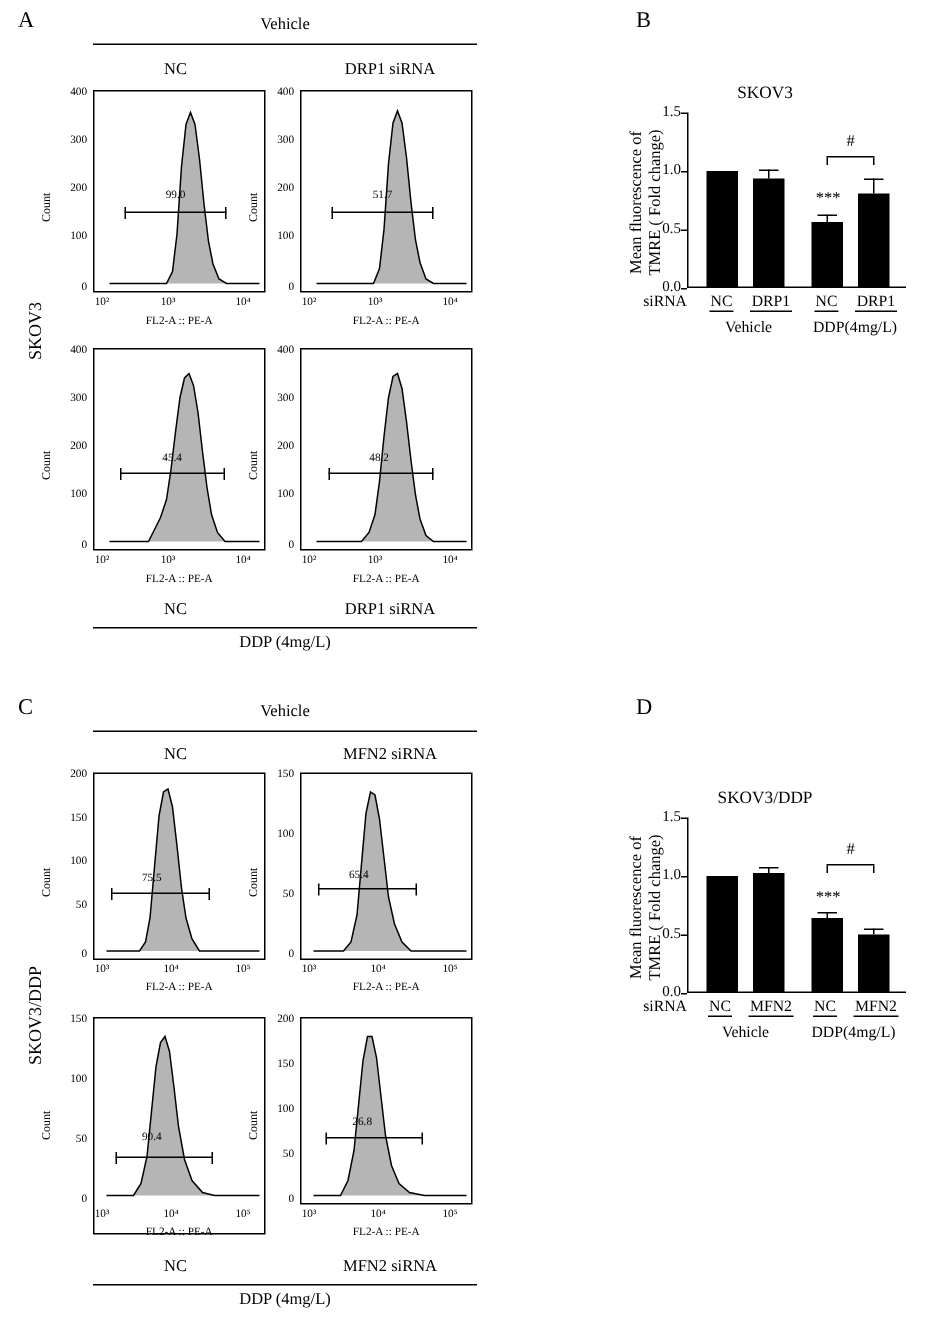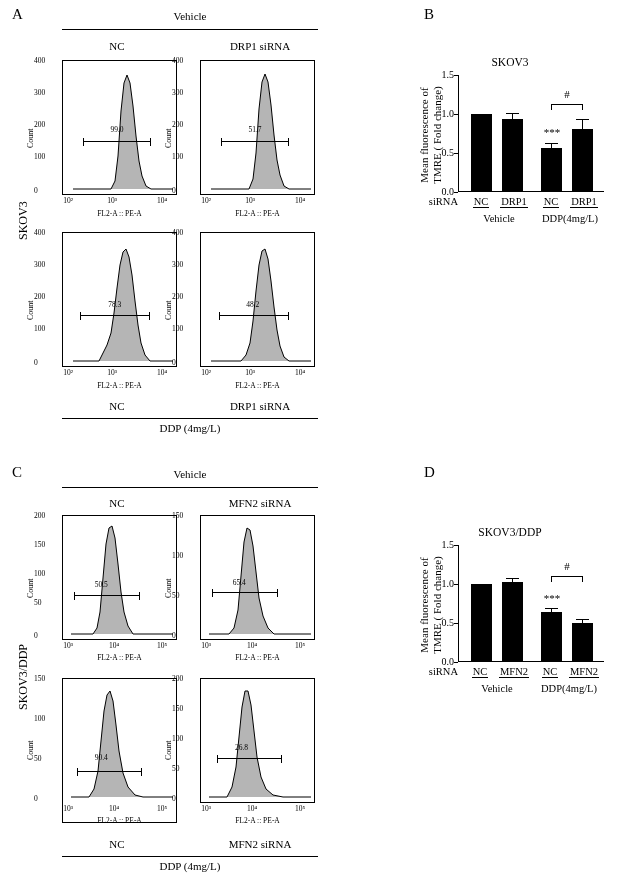--- a/index.html
+++ b/index.html
@@ -41,21 +41,21 @@
   .yaxis-title {
     position: absolute;
     font-size: 8px;
     transform: rotate(-90deg);
     transform-origin: left top;
     white-space: nowrap;
   }
   .ytick {
     position: absolute;
     font-size: 7.5px;
-    text-align: left;
+    text-align: right;
     white-space: nowrap;
   }
   .xtick {
     position: absolute;
     font-size: 7.5px;
     white-space: nowrap;
     text-align: center;
   }
   .gate-line {
     position: absolute;
@@ -218,21 +218,21 @@
   <div class="xtick" style="left:290px; top:196px; width:20px;">10⁴</div>
   <div class="xtick" style="left:200px; top:209px; width:115px;">FL2-A :: PE-A</div>
 
   <div class="fc-plot" style="left:62px; top:232px; width:115px; height:135px;">
     <div class="fc-inner">
       <svg width="113" height="133" viewBox="0 0 113 133" preserveAspectRatio="none">
         <polyline points="10,128 36,128 40,120 44,112 48,100 51,80 54,55 57,32 60,19 63,16 66,24 69,42 72,68 75,92 78,110 82,122 87,128 110,128" fill="#b5b5b5" stroke="#000" stroke-width="1"></polyline>
       </svg>
     </div>
     <div class="gate-line" style="left:15%; top:62%; width:62%;"></div>
-    <div class="gate-label" style="left:40%; top:50%;">78.3</div>
+    <div class="gate-label" style="left:40%; top:50%;">45.4</div>
   </div>
   <div class="yaxis-title" style="left:26px; top:320px;">Count</div>
   <div class="ytick" style="left:34px; top:228px; width:24px;">400</div>
   <div class="ytick" style="left:34px; top:260px; width:24px;">300</div>
   <div class="ytick" style="left:34px; top:292px; width:24px;">200</div>
   <div class="ytick" style="left:34px; top:324px; width:24px;">100</div>
   <div class="ytick" style="left:34px; top:358px; width:24px;">0</div>
   <div class="xtick" style="left:58px; top:368px; width:20px;">10²</div>
   <div class="xtick" style="left:102px; top:368px; width:20px;">10³</div>
   <div class="xtick" style="left:152px; top:368px; width:20px;">10⁴</div>
@@ -324,21 +324,21 @@
 
   <div class="sidelabel" style="left:16px; top:710px;">SKOV3/DDP</div>
 
   <div class="fc-plot" style="left:62px; top:515px; width:115px; height:125px;">
     <div class="fc-inner">
       <svg width="113" height="123" viewBox="0 0 113 123" preserveAspectRatio="none">
         <polyline points="8,118 30,118 34,112 37,96 40,62 43,28 46,12 49,10 52,22 55,48 58,76 61,96 65,110 70,118 110,118" fill="#b5b5b5" stroke="#000" stroke-width="1"></polyline>
       </svg>
     </div>
     <div class="gate-line" style="left:10%; top:64%; width:58%;"></div>
-    <div class="gate-label" style="left:28%; top:52%;">50.5</div>
+    <div class="gate-label" style="left:28%; top:52%;">75.5</div>
   </div>
   <div class="yaxis-title" style="left:26px; top:598px;">Count</div>
   <div class="ytick" style="left:34px; top:511px; width:24px;">200</div>
   <div class="ytick" style="left:34px; top:540px; width:24px;">150</div>
   <div class="ytick" style="left:34px; top:569px; width:24px;">100</div>
   <div class="ytick" style="left:34px; top:598px; width:24px;">50</div>
   <div class="ytick" style="left:34px; top:631px; width:24px;">0</div>
   <div class="xtick" style="left:58px; top:641px; width:20px;">10³</div>
   <div class="xtick" style="left:104px; top:641px; width:20px;">10⁴</div>
   <div class="xtick" style="left:152px; top:641px; width:20px;">10⁵</div>

